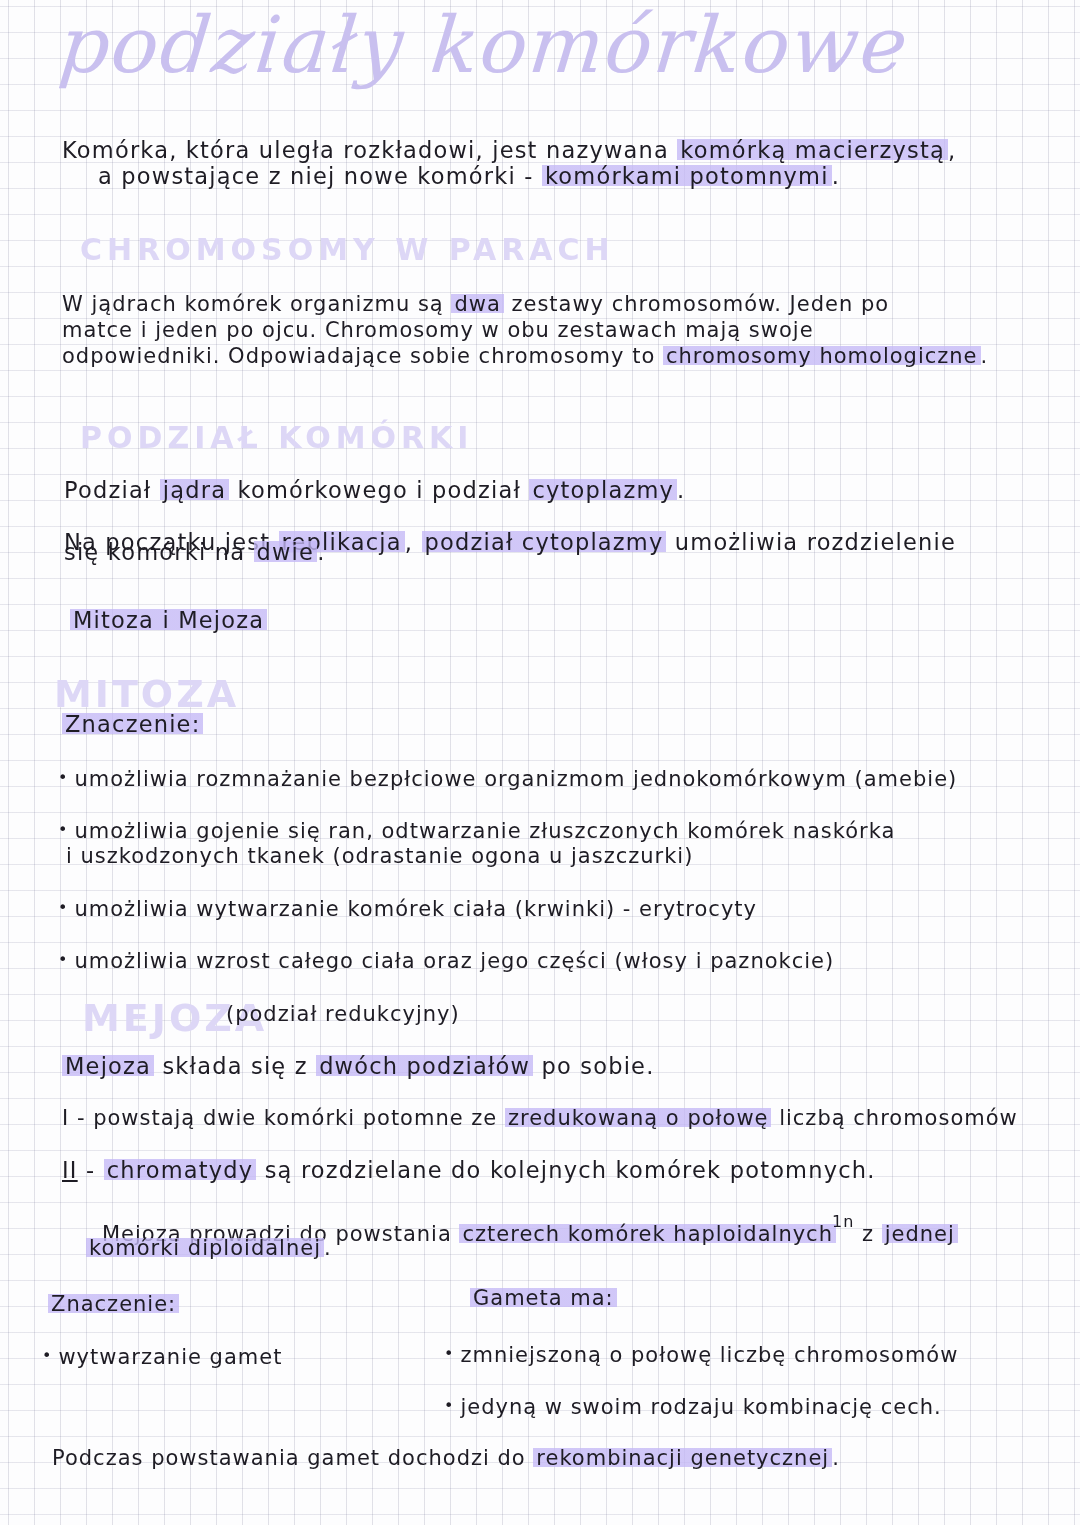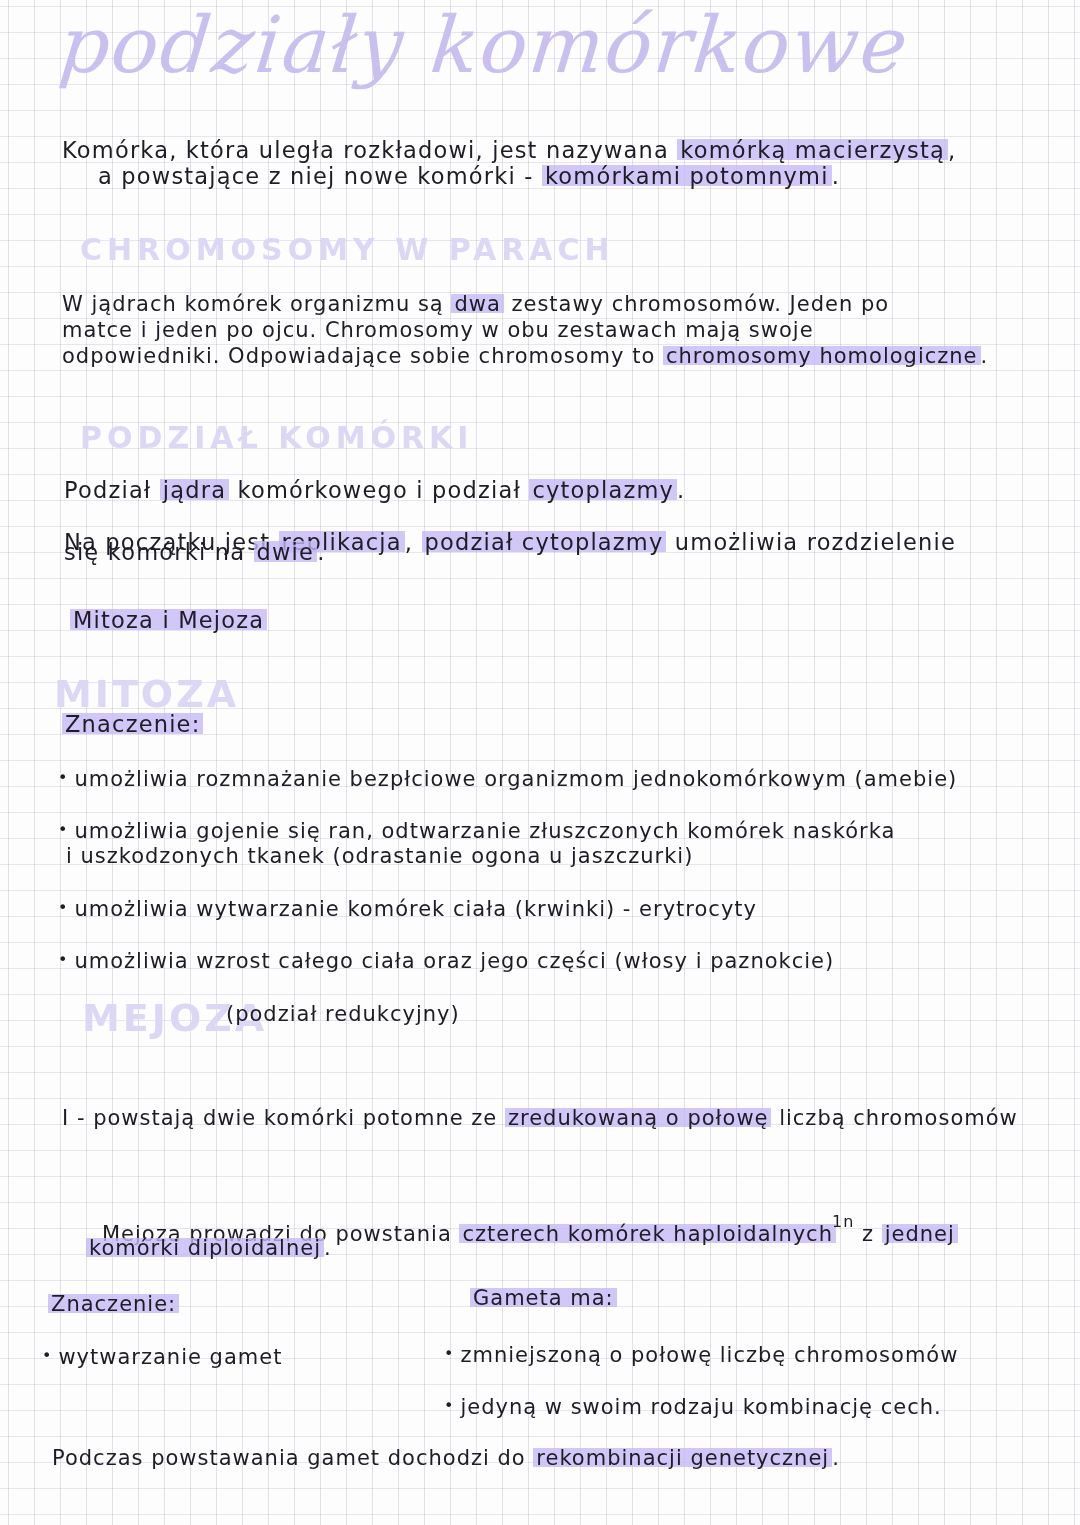--- a/index.html
+++ b/index.html
@@ -109,25 +109,31 @@
   </div>
   <div class="abs hw sm bullet" style="left:58px; top:766px;">umożliwia rozmnażanie bezpłciowe organizmom jednokomórkowym (amebie)</div>
   <div class="abs hw sm bullet" style="left:58px; top:818px;">umożliwia gojenie się ran, odtwarzanie złuszczonych komórek naskórka</div>
   <div class="abs hw sm" style="left:66px; top:844px;">i uszkodzonych tkanek (odrastanie ogona u jaszczurki)</div>
   <div class="abs hw sm bullet" style="left:58px; top:896px;">umożliwia wytwarzanie komórek ciała (krwinki) - erytrocyty</div>
   <div class="abs hw sm bullet" style="left:58px; top:948px;">umożliwia wzrost całego ciała oraz jego części (włosy i paznokcie)</div>
 
   <div class="abs heading big" style="left:62px; top:996px;">MEJOZA</div>
   <div class="abs hw sm" style="left:226px; top:1002px;">(podział redukcyjny)</div>
 
+  <div class="abs hw" style="left:62px; top:1054px;">
+    <span class="hl">Mejoza</span><span> składa się z </span><span class="hl">dwóch podziałów</span><span> po sobie.</span>
+  </div>
 
   <div class="abs hw sm" style="left:62px; top:1106px;text-align:right;">
     <span>I</span><span> - powstają dwie komórki potomne ze </span><span class="hl">zredukowaną o połowę</span><span> liczbą chromosomów</span>
   </div>
 
+  <div class="abs hw" style="left:62px; top:1158px;">
+    <span style="text-decoration: underline;">II</span><span> - </span><span class="hl">chromatydy</span><span> są rozdzielane do kolejnych komórek potomnych.</span>
+  </div>
 
   <div class="abs hw sm" style="left:86px; top:1210px;padding-left:16px;">
     <span>Mejoza prowadzi do powstania </span><span class="hl">czterech komórek haploidalnych</span><span class="sup">1n</span><span> z </span><span class="hl">jednej</span>
   </div>
   <div class="abs hw sm" style="left:86px; top:1236px;">
     <span class="hl">komórki diploidalnej</span><span>.</span>
   </div>
 
   <div class="abs hw sm" style="left:48px; top:1292px;">
     <span class="hl">Znaczenie:</span>

